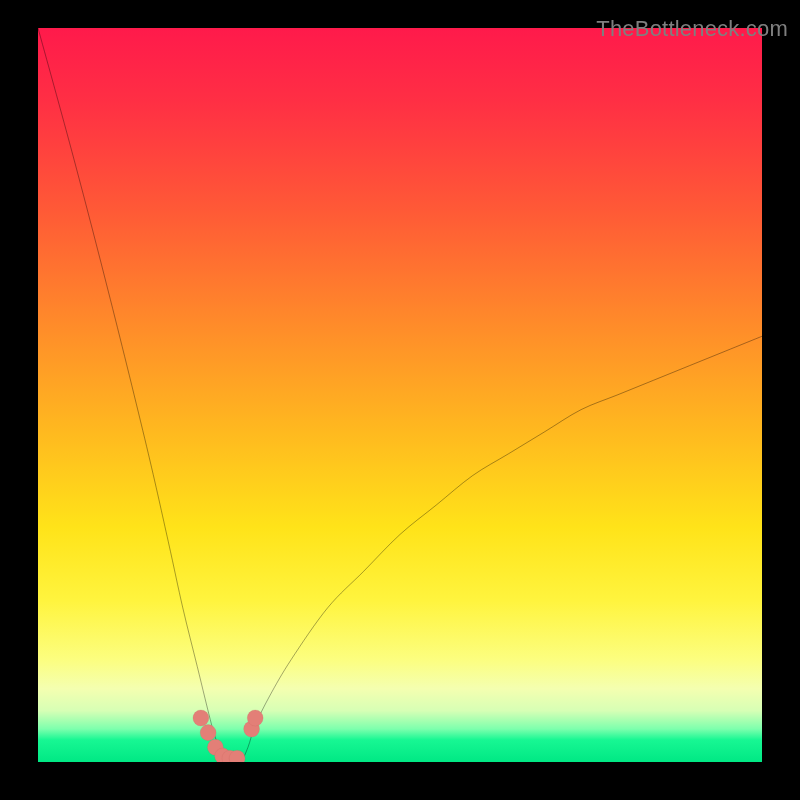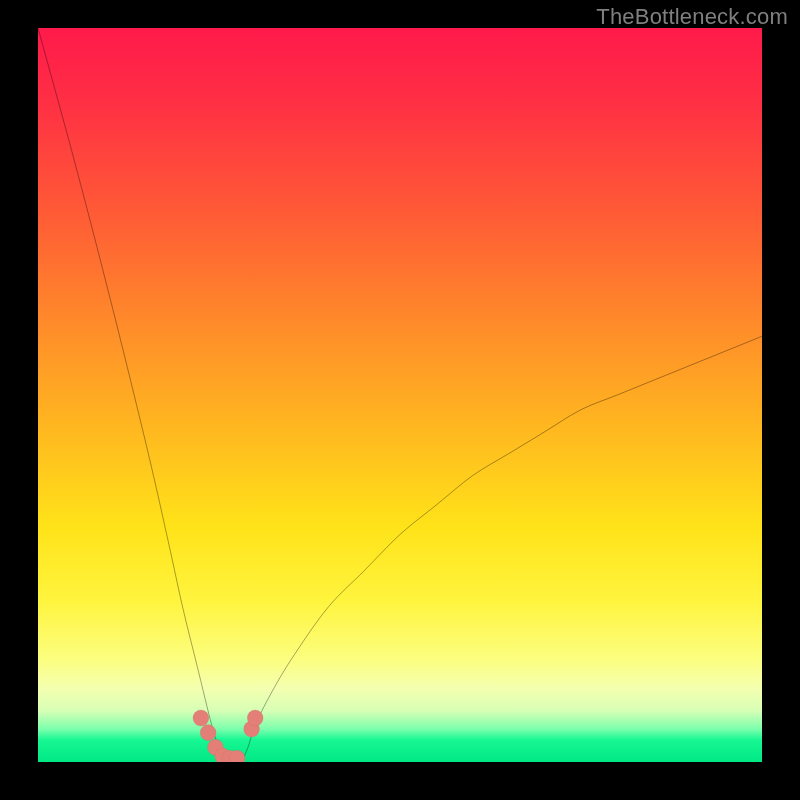--- a/index.html
+++ b/index.html
@@ -50,21 +50,21 @@
     );
   }
   .curve-svg {
     position: absolute;
     inset: 0;
     width: 100%;
     height: 100%;
   }
   .watermark {
     position: absolute;
-    top: 4px;
+    top: 16px;
     right: 12px;
     color: #7f7f7f;
     font-size: 22px;
     letter-spacing: 0.2px;
     font-weight: 400;
     user-select: none;
   }
 </style>
 </head>
 <body>

